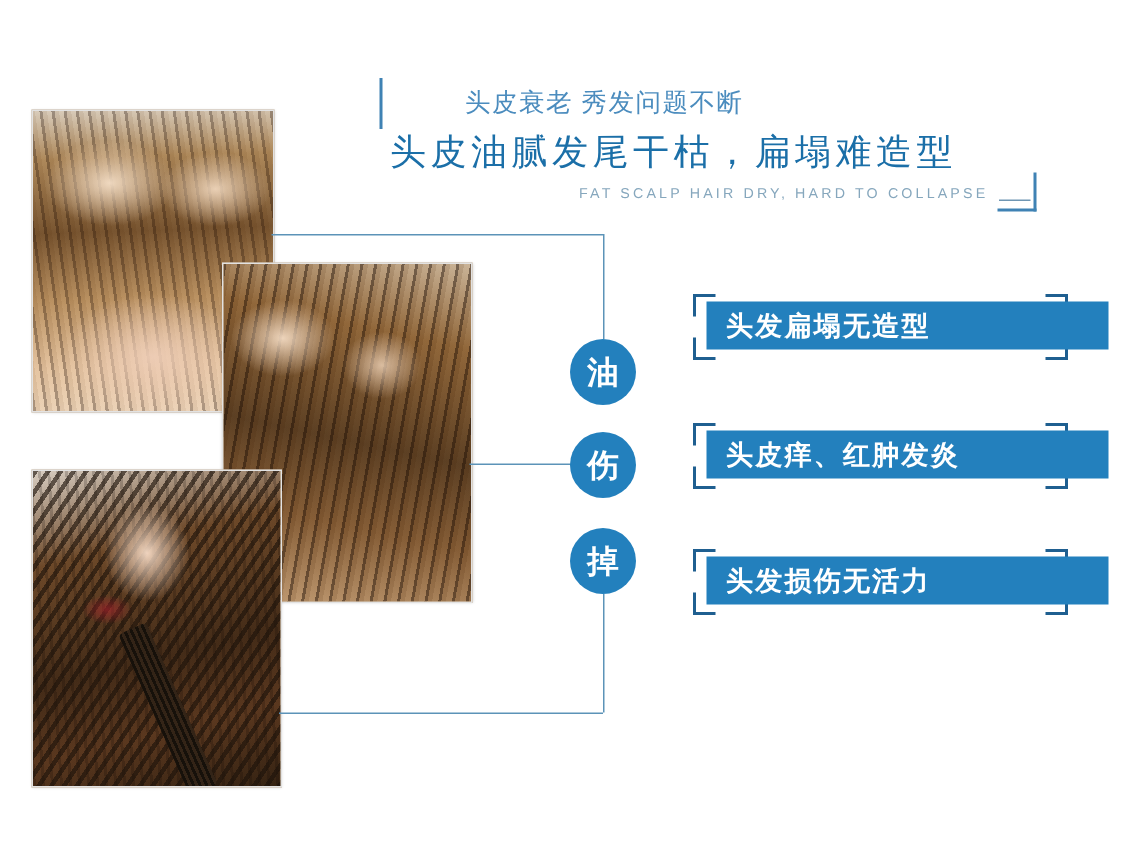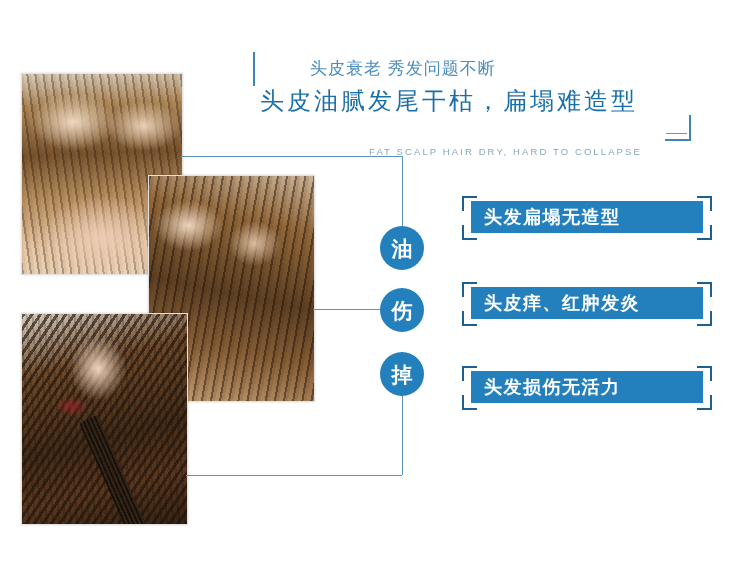--- a/index.html
+++ b/index.html
@@ -26,23 +26,23 @@
     font-weight:400;
     margin-left:44px;
   }
   .hdr-title{
     position:absolute;left:260px;top:85px;
     font-size:24px;font-weight:normal;
     letter-spacing:3px;
     color:#1b6fa8;white-space:nowrap;
   }
   .hdr-en{
-    position:absolute;left:369px;top:124px;
+    position:absolute;left:386px;top:124px;
     font-size:9.5px;letter-spacing:2.1px;
-    color:#86a7bd;white-space:nowrap;margin-top:22px;
+    color:#86a7bd;white-space:nowrap;
   }
   .hdr-en-dash{
     position:absolute;left:666px;top:133px;
     width:21px;height:1px;background:#6f96b3;
   }
   .hdr-corner{
     position:absolute;left:665px;top:115px;
     width:24px;height:24px;
     border-right:2px solid #3f82b4;
     border-bottom:2px solid #3f82b4;
@@ -111,21 +111,21 @@
   #circle-diao{left:380px;top:352px;}
 
   
   .bar-wrap{position:absolute;width:250px;height:44px;}
   #bar-wrap-1{left:462px;top:196px;}
   #bar-wrap-2{left:462px;top:282px;}
   #bar-wrap-3{left:462px;top:366px;}
 
   .bar{
     position:absolute;left:9px;top:5px;
-    width:232px;height:32px;
+    width:268px;height:32px;
     background:#2380bd;
     display:flex;align-items:center;
     color:#fff;font-size:18px;font-weight:bold;
     letter-spacing:1.5px;
     padding-left:13px;box-sizing:border-box;
     white-space:nowrap;
   }
   .brk{position:absolute;width:13px;height:13px;}
   .brk.tl{left:0;top:0;border-left:2px solid #1f5f90;border-top:2px solid #1f5f90;}
   .brk.bl{left:0;bottom:0;border-left:2px solid #1f5f90;border-bottom:2px solid #1f5f90;}

